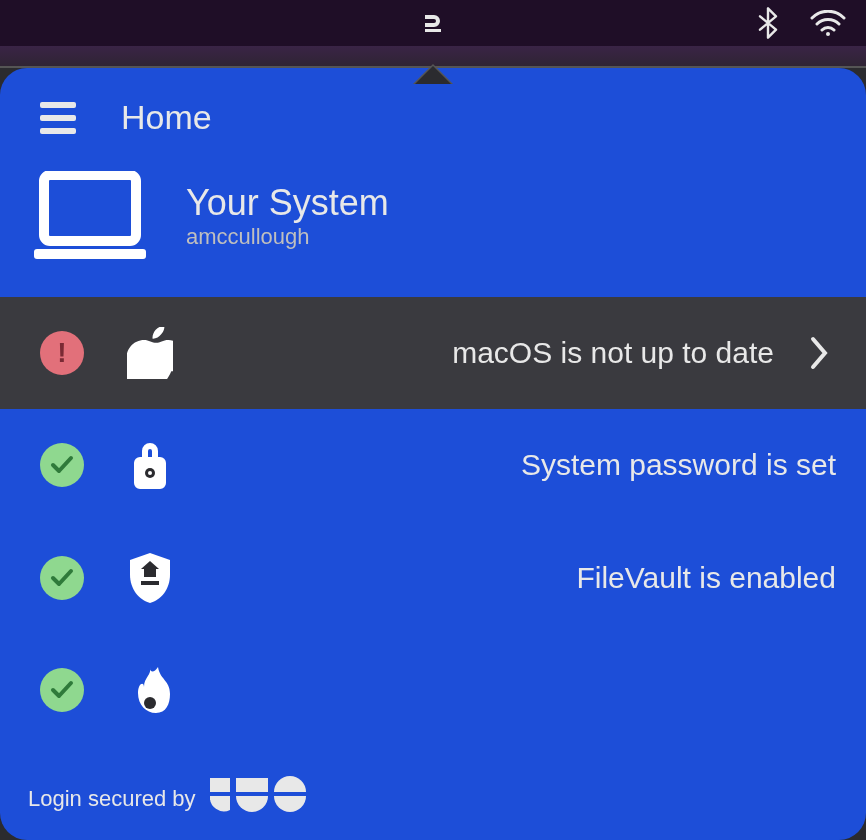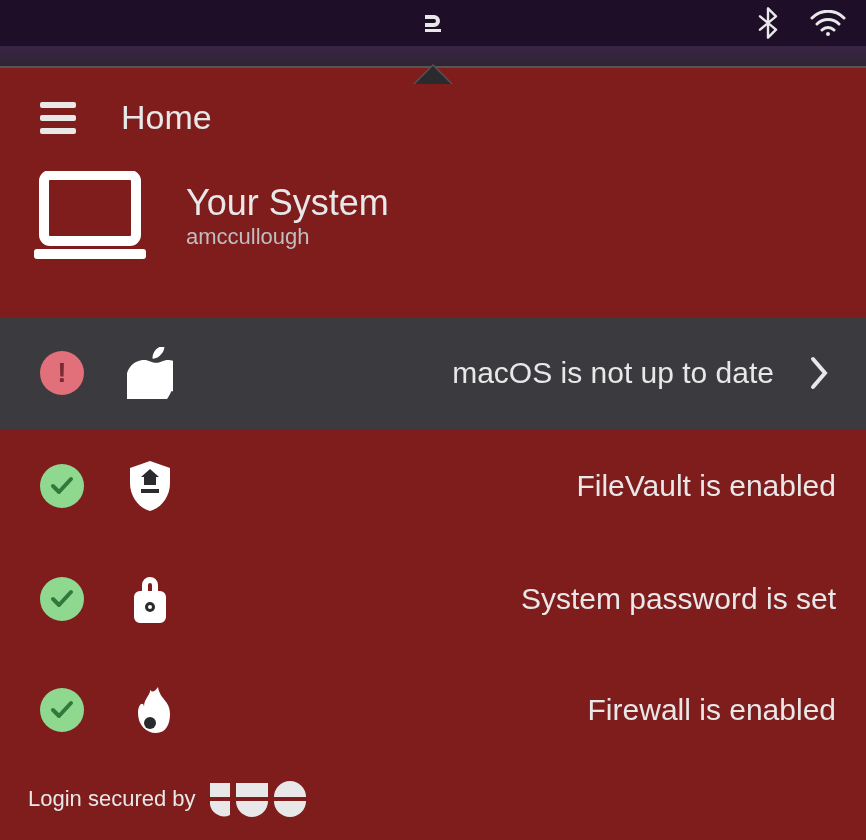--- a/index.html
+++ b/index.html
@@ -34,40 +34,41 @@
   .pointer-border {
     position: absolute;
     left: 50%; transform: translateX(-50%);
     top: 18px;
     width: 0; height: 0;
     border-left: 20px solid transparent;
     border-right: 20px solid transparent;
     border-bottom: 20px solid #555;
   }
   .panel {
-    background: #7f1d1d;
+    background: #1d4ed8;
     height: calc(840px - 68px);
     display: flex;
     flex-direction: column;
+    border-radius: 27px;
   }
   .header {
     display: flex;
     align-items: center;
     gap: 45px;
     padding: 30px 40px 20px 40px;
   }
   .hamburger {
     display: flex; flex-direction: column; gap: 7px;
     cursor: pointer;
   }
   .hamburger span { width: 36px; height: 6px; background: #e8e8e8; border-radius: 2px; }
   .home-title { font-size: 34px; font-weight: 400; }
   .system-row {
     display: flex; align-items: center; gap: 36px;
-    padding: 14px 30px 56px 30px;
+    padding: 14px 30px 36px 30px;
   }
   .laptop-icon { width: 120px; height: 90px; position: relative; }
   .system-text .title { font-size: 36px; font-weight: 500; }
   .system-text .sub { font-size: 22px; color: #bfbfbf; }
   .check-list { display: flex; flex-direction: column; }
   .check-item {
     display: flex; align-items: center;
     padding: 30px 30px 30px 40px;
     gap: 36px;
   }
@@ -78,22 +79,22 @@
     flex-shrink: 0;
   }
   .status-badge.warn { background: #e2707a; }
   .status-badge.ok { background: #8fd88f; }
   .status-badge .bang { color: #7a2a34; font-size: 28px; font-weight: 700; }
   .category-icon { width: 60px; display: flex; align-items: center; justify-content: center; flex-shrink: 0; }
   .check-label { font-size: 30px; flex: 1; text-align: right; }
   .chevron { font-size: 40px; color: #e8e8e8; padding-right: 8px; }
   .footer {
     margin-top: auto;
-    padding: 16px 28px 39px 28px;
-    display: flex; align-items: center; gap: 14px;
+    padding: 16px 28px 28px 28px;
+    display: flex; align-items: flex-end; gap: 14px;
     font-size: 22px;
   }
   svg { display: block; }
 </style>
 </head>
 <body>
 
 <div class="menubar">
   <span>
     <svg width="24" height="24" viewBox="0 0 24 24">
@@ -163,57 +164,56 @@
       </div>
     </div>
 
     <div class="check-item">
       <div class="status-badge ok">
         <svg width="24" height="20" viewBox="0 0 24 20">
             <path stroke="#2f7a3a" stroke-width="4" fill="none" stroke-linecap="round" stroke-linejoin="round" d="M3 10l6 6L21 3"></path>
           </svg>
       </div>
       <div class="category-icon">
-        <svg width="46" height="54" viewBox="0 0 46 54">
-            <path fill="#fff" d="M23 2l20 7v15c0 14-9 25-20 28C12 49 3 38 3 24V9l20-7z"></path>
-            <path fill="#2b2b2f" d="M23 10l-9 8h3v8h12v-8h3l-9-8zM14 30h18v4H14z"></path>
-          </svg>
-      </div>
-      <div class="check-label">FileVault is enabled</div>
+        <svg width="40" height="52" viewBox="0 0 40 52">
+            <path fill="#fff" d="M12 18V12a8 8 0 0 1 16 0v6h2a6 6 0 0 1 6 6v20a6 6 0 0 1-6 6H10a6 6 0 0 1-6-6V24a6 6 0 0 1 6-6h2zm6-6v6h4v-6a2 2 0 0 0-4 0z"></path>
+            <circle cx="20" cy="34" r="5" fill="#2b2b2f"></circle>
+            <circle cx="20" cy="34" r="2" fill="#fff"></circle>
+          </svg>
+      </div>
+      <div class="check-label">System password is set</div>
     </div>
 
     <div class="check-item">
       <div class="status-badge ok">
         <svg width="24" height="20" viewBox="0 0 24 20">
             <path stroke="#2f7a3a" stroke-width="4" fill="none" stroke-linecap="round" stroke-linejoin="round" d="M3 10l6 6L21 3"></path>
           </svg>
       </div>
       <div class="category-icon">
-        <svg width="40" height="52" viewBox="0 0 40 52">
-            <path fill="#fff" d="M12 18V12a8 8 0 0 1 16 0v6h2a6 6 0 0 1 6 6v20a6 6 0 0 1-6 6H10a6 6 0 0 1-6-6V24a6 6 0 0 1 6-6h2zm6-6v6h4v-6a2 2 0 0 0-4 0z"></path>
-            <circle cx="20" cy="34" r="5" fill="#2b2b2f"></circle>
-            <circle cx="20" cy="34" r="2" fill="#fff"></circle>
-          </svg>
-      </div>
-      <div class="check-label">System password is set</div>
+        <svg width="46" height="54" viewBox="0 0 46 54">
+            <path fill="#fff" d="M23 2l20 7v15c0 14-9 25-20 28C12 49 3 38 3 24V9l20-7z"></path>
+            <path fill="#2b2b2f" d="M23 10l-9 8h3v8h12v-8h3l-9-8zM14 30h18v4H14z"></path>
+          </svg>
+      </div>
+      <div class="check-label">FileVault is enabled</div>
     </div>
 
     <div class="check-item">
       <div class="status-badge ok">
         <svg width="24" height="20" viewBox="0 0 24 20">
             <path stroke="#2f7a3a" stroke-width="4" fill="none" stroke-linecap="round" stroke-linejoin="round" d="M3 10l6 6L21 3"></path>
           </svg>
       </div>
       <div class="category-icon">
         <svg width="40" height="50" viewBox="0 0 40 50">
             <path fill="#fff" d="M20 2c2 8-6 10-6 20 0-6-6-4-6 6 0 12 8 20 18 20s14-9 14-19c0-14-10-14-12-27-4 6-8 6-8 0z"></path>
             <circle cx="20" cy="38" r="6" fill="#2b2b2f"></circle>
           </svg>
       </div>
-      <div class="check-label">Firewall is enabled</div>
     </div>
 
   </div>
 
   <div class="footer">
     <span>Login secured by</span>
     <span>
       <svg width="116" height="36" viewBox="0 0 116 36">
         <rect x="0" y="2" width="20" height="14" fill="#e8e8e8"></rect>
         <path d="M0 20h20v14a14 14 0 0 1-14-14z" fill="#e8e8e8"></path>

